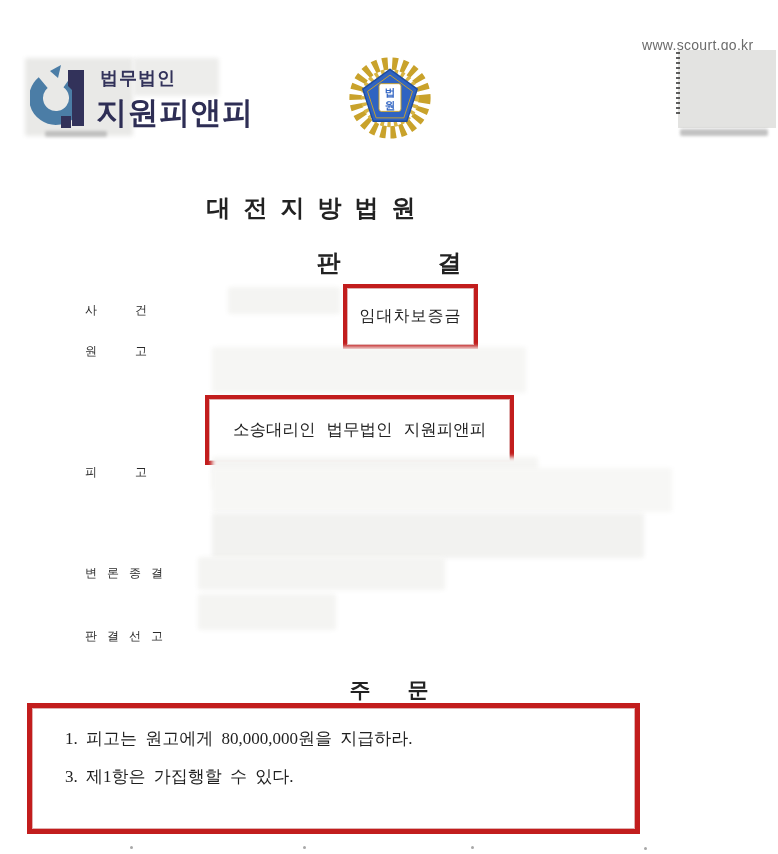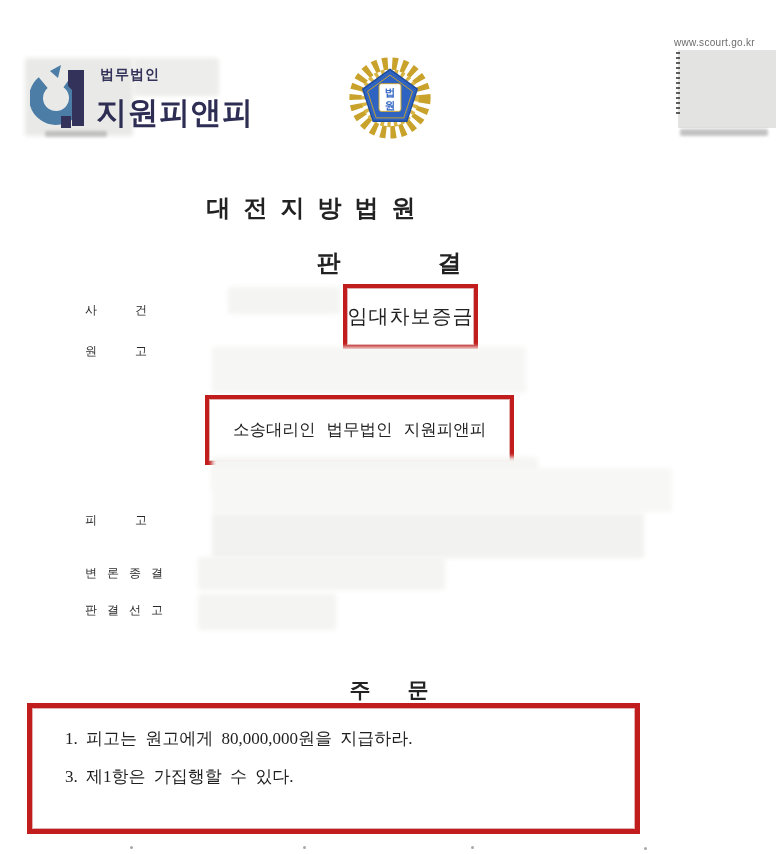--- a/index.html
+++ b/index.html
@@ -6,47 +6,47 @@
   .page{
     position:relative;width:778px;height:854px;background:#ffffff;overflow:hidden;
     font-family:"Liberation Serif","DejaVu Serif",serif;color:#1b1b1b;
   }
   
   .abs{position:absolute;}
   .blur-patch{position:absolute;filter:blur(2px);border-radius:2px;}
   .blur-bar{position:absolute;filter:blur(1.5px);border-radius:2px;}
   .logo-mark{left:30px;top:62px;width:62px;height:68px;}
   .firm-type{left:100px;top:66px;font-family:"Liberation Sans","DejaVu Sans",sans-serif;
-    font-size:14px;font-weight:700;color:#32325a;letter-spacing:1px;}
+    font-size:18px;font-weight:700;color:#32325a;letter-spacing:1px;}
   .firm-name{left:96px;top:92px;font-family:"Liberation Sans","DejaVu Sans",sans-serif;
     font-size:31px;font-weight:900;color:#2e2e55;letter-spacing:0.5px;}
   
   .emblem{left:347px;top:52px;width:86px;height:92px;}
   
-  .site-url{left:674px;top:37px;font-family:"Liberation Sans","DejaVu Sans",sans-serif;
-    font-size:10px;color:#6b6b6b;letter-spacing:0.3px;}
+  .site-url{left:642px;top:37px;font-family:"Liberation Sans","DejaVu Sans",sans-serif;
+    font-size:14px;color:#6b6b6b;letter-spacing:0.3px;}
   .qr-redacted{left:678px;top:50px;width:98px;height:78px;background:#e3e3e1;}
   .qr-ticks{left:676px;top:52px;width:4px;height:64px;opacity:.75;filter:blur(.4px);
     background:repeating-linear-gradient(#2b2b2b 0 2px,transparent 2px 5px);}
   
   .court-name-row{left:0;top:192px;width:622px;display:flex;justify-content:center;}
   .court-name{font-size:24px;font-weight:700;letter-spacing:13px;padding-left:13px;color:#222;}
   .judgment-row{left:0;top:247px;width:778px;display:flex;justify-content:center;gap:97px;}
   .judgment-row span{font-size:24px;font-weight:700;color:#222;}
   .order-heading-row{left:0;top:676px;width:778px;display:flex;justify-content:center;gap:37px;}
   .order-heading-row span{font-size:21px;font-weight:700;color:#222;}
   
   .field-label{position:absolute;left:85px;font-size:12px;font-weight:500;color:#2a2a2a;white-space:nowrap;}
   .ls-wide{letter-spacing:38px;}
   .ls-mid{letter-spacing:10px;}
   
   .red-box{position:absolute;border:4px solid #c21d1d;box-shadow:0 0 0 1px #e0b0b0 inset;
     display:flex;align-items:center;justify-content:center;background:transparent;}
   .case-box{left:343px;top:284px;width:127px;height:57px;}
-  .case-box .txt{font-size:20px;font-weight:500;letter-spacing:1px;color:#222;}
+  .case-box .txt{font-size:16px;font-weight:500;letter-spacing:1px;color:#222;}
   .attorney-box{left:205px;top:395px;width:301px;height:62px;text-align:right;}
   .attorney-box .txt{font-size:16.5px;font-weight:500;word-spacing:7px;color:#222;}
   .order-box{left:27px;top:703px;width:613px;height:131px;border-width:5px;
     display:block;padding:12px 0 0 33px;box-sizing:border-box;}
   .order-line{font-size:17px;line-height:38px;word-spacing:4px;color:#1f1f1f;white-space:nowrap;}
   
   .dot{position:absolute;width:3px;height:3px;background:#a8a8a8;border-radius:50%;filter:blur(.6px);}
 </style>
 </head>
 <body>
@@ -96,27 +96,27 @@
   </div>
 
   <div class="field-label ls-wide" style="top:343px;">원고</div>
   <div class="blur-patch" style="left:212px;top:347px;width:314px;height:46px;background:#f6f6f4;"></div>
 
   <div class="red-box attorney-box">
     <span class="txt">소송대리인 법무법인 지원피앤피</span>
   </div>
   <div class="blur-patch" style="left:212px;top:457px;width:326px;height:32px;background:#f5f5f3;"></div>
 
-  <div class="field-label ls-wide" style="top:512px;">피고</div>
+  <div class="field-label ls-wide" style="top:464px;">피고</div>
   <div class="blur-patch" style="left:212px;top:468px;width:460px;height:44px;background:#f7f7f5;"></div>
   <div class="blur-patch" style="left:212px;top:513px;width:432px;height:45px;background:#f2f2f0;"></div>
 
   <div class="field-label ls-mid" style="top:565px;">변론종결</div>
   <div class="blur-patch" style="left:198px;top:557px;width:247px;height:33px;background:#f4f4f2;"></div>
-  <div class="field-label ls-mid" style="top:602px;">판결선고</div>
+  <div class="field-label ls-mid" style="top:628px;">판결선고</div>
   <div class="blur-patch" style="left:198px;top:594px;width:138px;height:36px;background:#f4f4f2;"></div>
 
   <div class="abs order-heading-row">
     <span>주</span>
     <span>문</span>
   </div>
 
   <div class="red-box order-box">
     <div class="order-line">1. 피고는 원고에게 80,000,000원을 지급하라.</div>
     <div class="order-line">3. 제1항은 가집행할 수 있다.</div>

